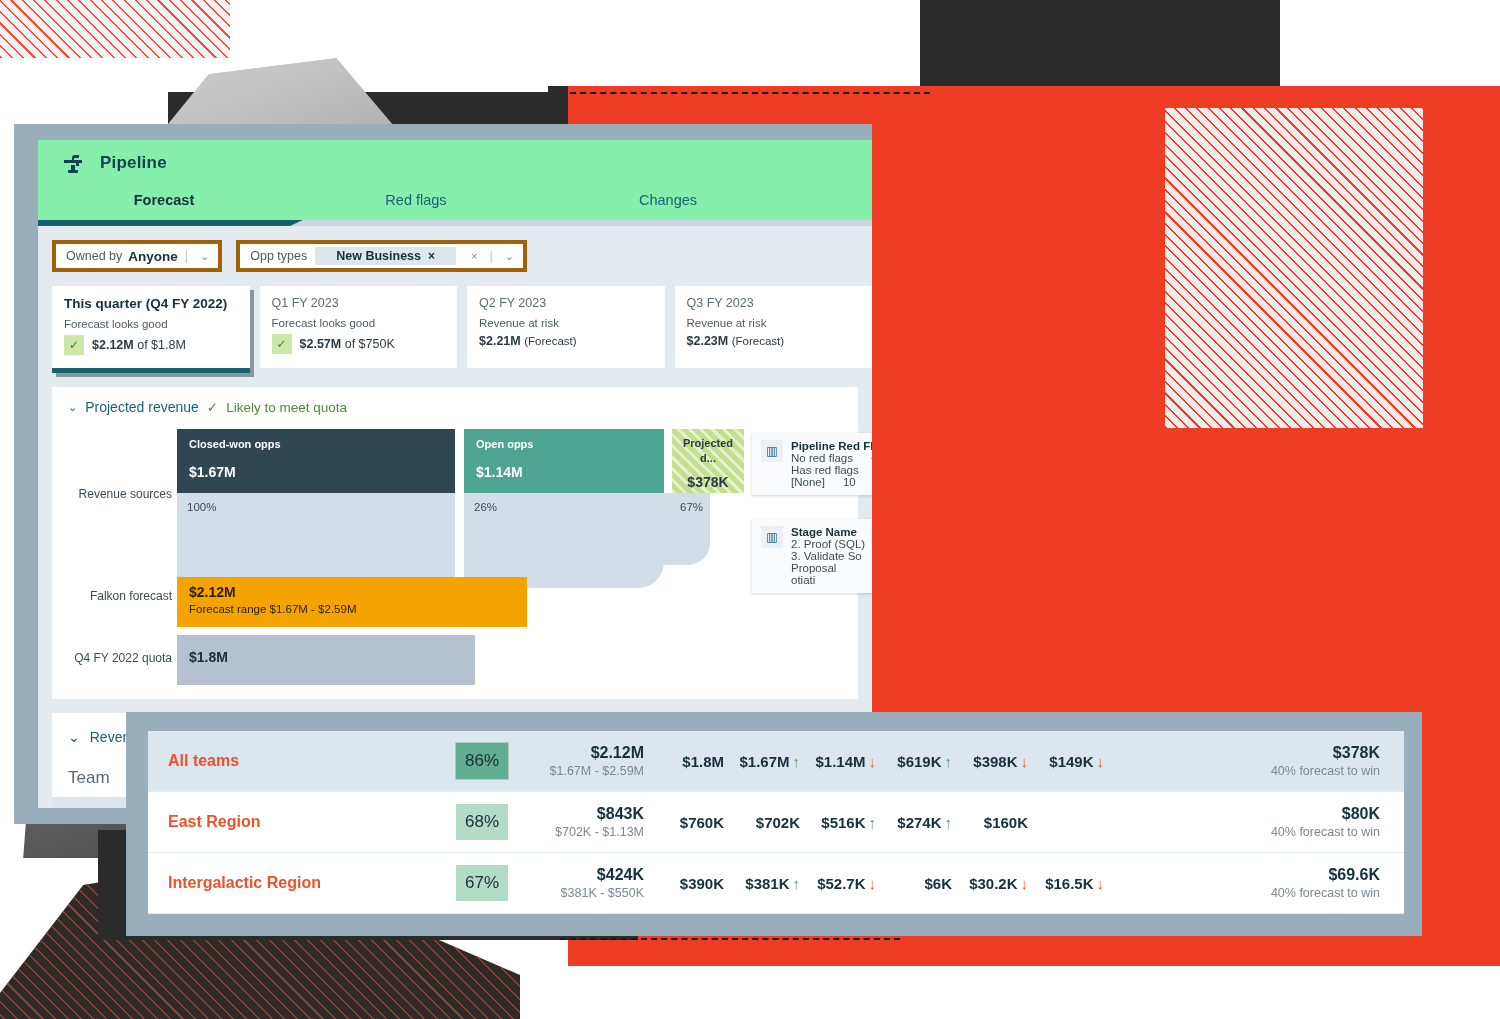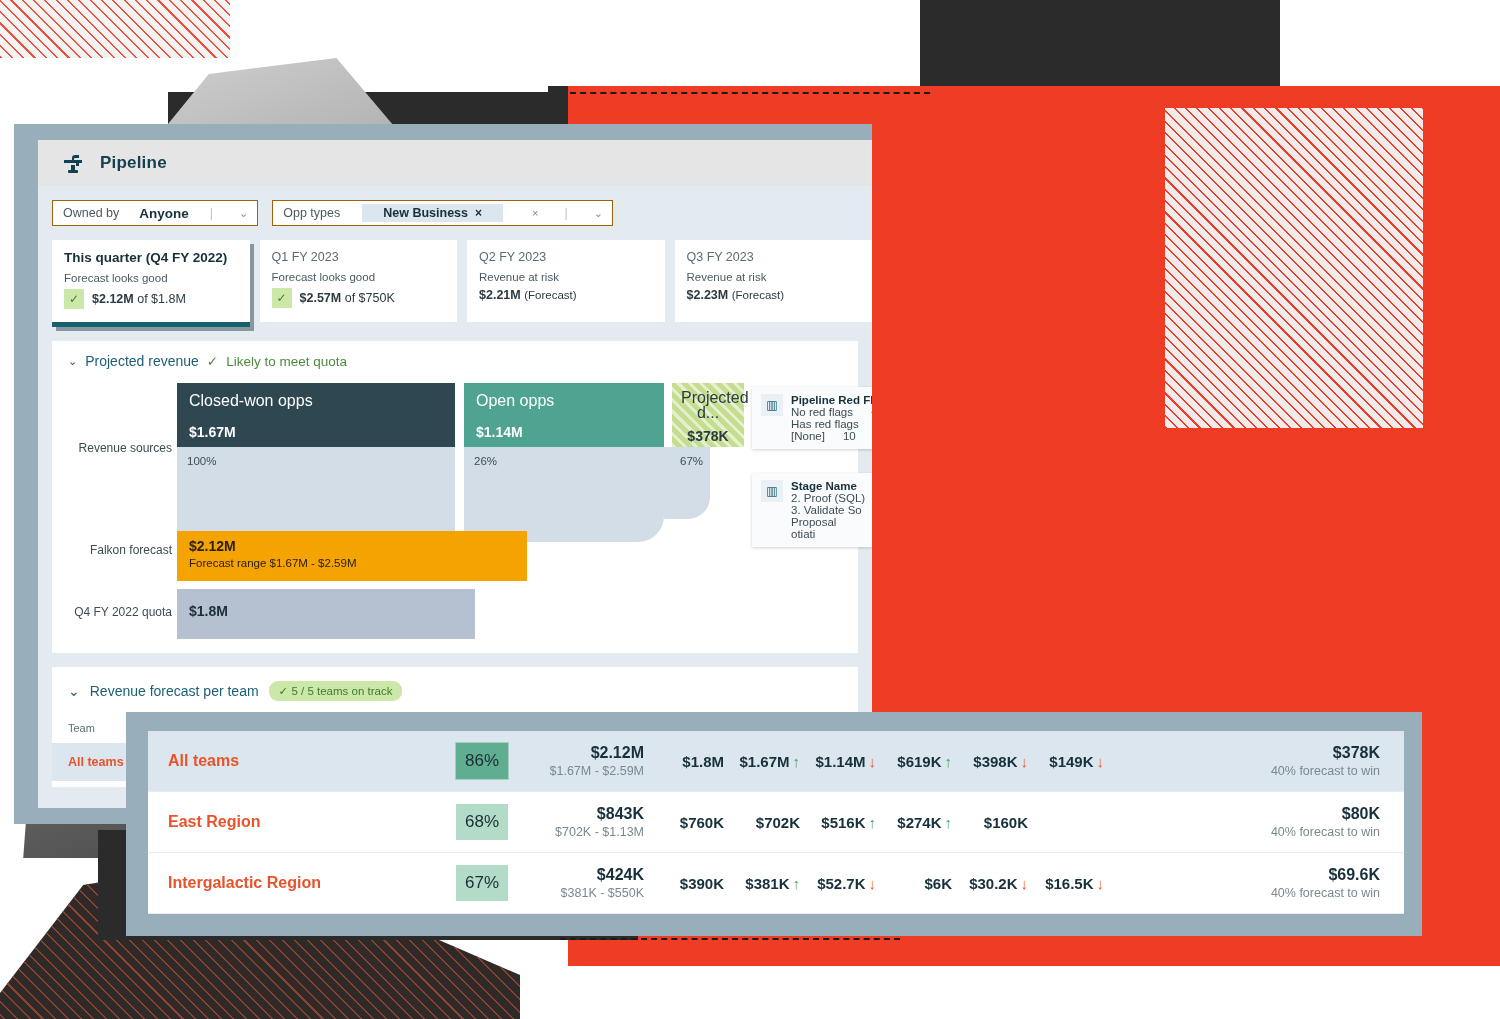--- a/index.html
+++ b/index.html
@@ -22,41 +22,41 @@
   }
   .grayman{
     background:linear-gradient(160deg,#d9d9d9 0%,#9a9a9a 35%,#6d6d6d 65%,#3a3a3a 100%);
   }
   .dashline{position:absolute;border-top:2px dashed #1a1a1a;}
 
   
   .frame{position:absolute;left:14px;top:124px;width:858px;height:700px;
          background:#99aebb;}
   .app{position:absolute;left:38px;top:140px;width:834px;height:668px;
-       background:#e5e5e5;overflow:hidden;}
+       background:#86efac;overflow:hidden;}
 
   .titlebar{height:46px;display:flex;align-items:center;padding:0 0 0 24px;}
   .tap-icon{width:26px;height:22px;margin-right:12px;flex:0 0 auto;}
   .app-title{font-size:17px;font-weight:bold;color:#14404f;letter-spacing:.2px;}
 
   .tabs{position:relative;height:40px;display:flex;align-items:flex-start;}
   .tab{font-size:14.5px;color:#1d6076;padding:6px 0 0 0;text-align:center;}
   .tab.active{font-weight:bold;color:#15303a;}
   .tabs-underline{position:absolute;left:0;bottom:0;height:6px;width:100%;
                   background:#ccd6dd;}
   .tabs-active-bar{position:absolute;left:0;bottom:0;height:6px;width:252px;
                    background:#16606f;}
   .tabs-active-bar:after{content:"";position:absolute;right:-13px;top:0;
         width:0;height:0;border-top:6px solid #16606f;border-right:13px solid transparent;}
 
   .body{background:#e4ebf0;padding:10px 0 0 0;height:100%;}
 
   .filters{display:flex;gap:14px;padding:4px 0 0 14px;}
-  .filt{background:#fff;border:1px solid #a16207;height:24px;display:flex;
-        align-items:center;padding:0 4px 0 10px;font-size:12.5px;color:#4a5a63;gap:14px;}
+  .filt{background:#fff;border:4px solid #a16207;height:24px;display:flex;
+        align-items:center;padding:0 4px 0 10px;font-size:12.5px;color:#4a5a63;}
   .filt b{color:#16303c;font-weight:bold;margin-left:6px;font-size:13.5px;}
   .chip{background:#dce6ee;color:#16303c;font-weight:bold;font-size:12.5px;
         padding:2px 21px;margin-left:8px;display:flex;align-items:center;gap:7px;}
   .chip .x{font-weight:bold;font-size:12px;}
   .sep{color:#b9c4cb;margin:0 7px;}
   .caret{color:#7d8d96;font-size:11px;padding:0 5px;}
 
   
   .qrow{display:flex;gap:10px;padding:14px 0 0 14px;}
   .qcard{background:#fff;width:183px;height:72px;padding:10px 12px 0 12px;
@@ -73,38 +73,38 @@
 
   
   .card{background:#fff;margin:14px 14px 0 14px;padding:12px 0 0 0;position:relative;}
   .sechdr{display:flex;align-items:center;gap:8px;padding:0 0 0 16px;font-size:14px;color:#1d6076;}
   .sechdr .chev{font-size:11px;color:#1d6076;}
   .quota-ok{color:#4e8a3d;font-size:13.5px;}
 
   .chart{position:relative;margin-top:14px;height:280px;}
   .rowlbl{position:absolute;font-size:12px;color:#3c4c55;text-align:right;width:120px;}
   .bar{position:absolute;box-sizing:border-box;}
-  .bar .t{font-size:16px;font-weight:normal;}
+  .bar .t{font-size:11px;font-weight:bold;}
   .bar .v{font-size:14px;font-weight:bold;}
   .flow{position:absolute;background:#d3dde8;}
   .pct{position:absolute;font-size:11.5px;color:#3c4c55;}
 
   .pop{position:absolute;background:#fafbfc;box-shadow:0 1px 3px rgba(0,0,0,.18);
        padding:7px 9px;display:flex;gap:8px;}
   .pop .ic{width:22px;height:22px;background:#eaf0f4;color:#1d6076;
            display:flex;align-items:center;justify-content:center;font-size:12px;flex:0 0 auto;}
   .pop .ttl{font-size:11.5px;font-weight:bold;color:#16303c;white-space:nowrap;}
   .pop .ln{font-size:11.5px;color:#3c4c55;white-space:nowrap;display:flex;gap:18px;}
 
   
   .teamhdr{display:flex;align-items:center;gap:10px;padding:14px 0 0 16px;
            font-size:14px;color:#1d6076;}
   .pill{background:#cbe8a8;color:#3f7a2e;font-size:11.5px;padding:3px 10px;border-radius:9px;}
   .tcol{margin-top:12px;width:112px;background:#fff;}
-  .tcol .h{font-size:11px;color:#5b6b74;padding:9px 0 9px 16px;}
+  .tcol .h{font-size:17px;color:#5b6b74;padding:9px 0 9px 16px;}
   .tcol .r{font-size:12.5px;color:#e8532a;font-weight:bold;background:#dce6ee;
            padding:12px 0 12px 16px;}
 
   
   .tblframe{position:absolute;left:126px;top:712px;width:1296px;height:224px;
             background:#99aebb;}
   .tbl{position:absolute;left:148px;top:731px;width:1256px;height:182px;background:#fff;}
   .trow{display:flex;align-items:center;height:60px;border-bottom:1px solid #e6ebef;}
   .trow.hl{background:#dce6ee;}
   .tname{width:270px;padding-left:20px;font-size:16px;font-weight:bold;color:#e8532a;}
@@ -158,20 +158,27 @@
 
   <div class="titlebar">
     <svg class="tap-icon" viewBox="0 0 26 22">
       <path d="M2 8h8V6a3 3 0 0 1 3-3h4v3h-4a1 1 0 0 0-1 1v1h8v3h-3v3h-3v-3H2z" fill="#14404f"></path>
       <rect x="9" y="13" width="4" height="6" fill="#14404f"></rect>
       <rect x="6" y="18" width="10" height="3" rx="1" fill="#14404f"></rect>
     </svg>
     <div class="app-title">Pipeline</div>
   </div>
 
+  <div class="tabs">
+    <div class="tab active" style="width:252px;">Forecast</div>
+    <div class="tab" style="width:252px;">Red flags</div>
+    <div class="tab" style="width:252px;">Changes</div>
+    <div class="tabs-underline"></div>
+    <div class="tabs-active-bar"></div>
+  </div>
 
   <div class="body">
 
     <div class="filters">
       <div class="filt">
         <span>Owned by</span>
         <b>Anyone</b>
         <span class="sep">|</span>
         <span class="caret">⌄</span>
       </div>

